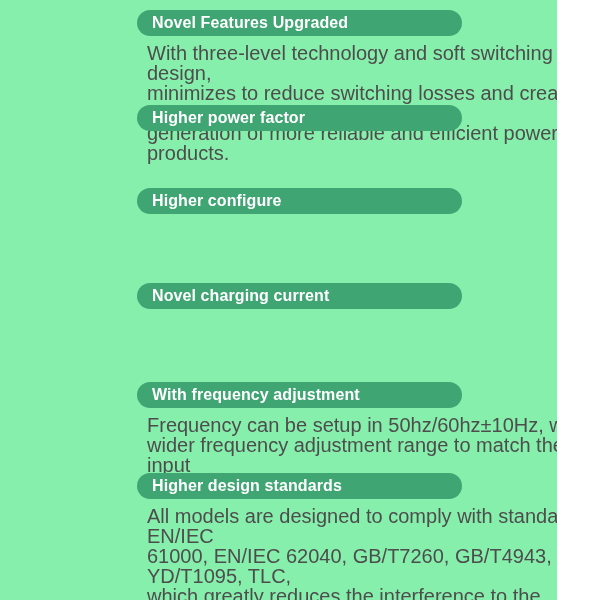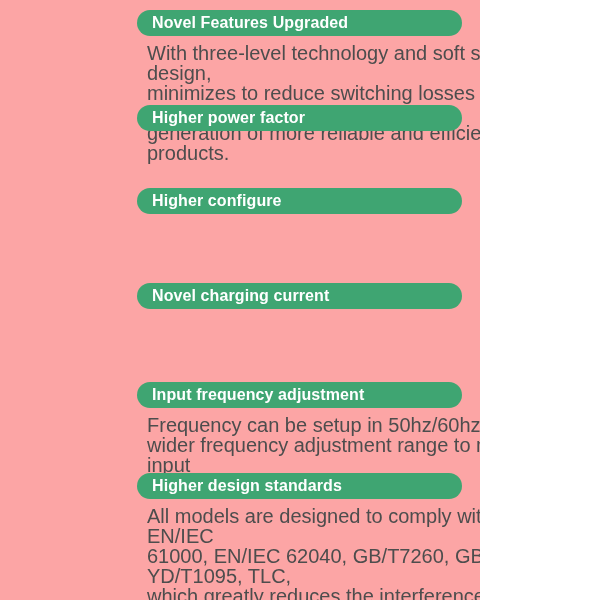--- a/index.html
+++ b/index.html
@@ -3,23 +3,23 @@
 <meta charset="utf-8">
 <style>
   html, body {
     margin: 0;
     padding: 0;
     background: #ffffff;
     font-family: "Liberation Sans", sans-serif;
   }
   #page {
     position: relative;
-    width: 480px;
+    width: 557px;
     height: 600px;
-    background: #fca5a5;
+    background: #86efac;
     overflow: hidden;
   }
   .feature-section {
     position: absolute;
     left: 137px;
     width: 450px;
   }
   .feature-badge {
     width: 325px;
     height: 26px;
@@ -57,21 +57,21 @@
       <section class="feature-section" style="top: 105px;">
         <div class="feature-badge">Higher power factor</div>
       </section>
       <section class="feature-section" style="top: 188px;">
         <div class="feature-badge">Higher configure</div>
       </section>
       <section class="feature-section" style="top: 283px;">
         <div class="feature-badge">Novel charging current</div>
       </section>
       <section class="feature-section" style="top: 382px;">
-        <div class="feature-badge">Input frequency adjustment</div>
+        <div class="feature-badge">With frequency adjustment</div>
         <p class="feature-description">Frequency can be setup in 50hz/60hz±10Hz, with
 wider frequency adjustment range to match the input
 characteristics of the generator.</p>
       </section>
       <section class="feature-section" style="top: 473px;">
         <div class="feature-badge">Higher design standards</div>
         <p class="feature-description">All models are designed to comply with standards EN/IEC
 61000, EN/IEC 62040, GB/T7260, GB/T4943, YD/T1095, TLC,
 which greatly reduces the interference to the power grid
 and the equipment used, and protects the user's

